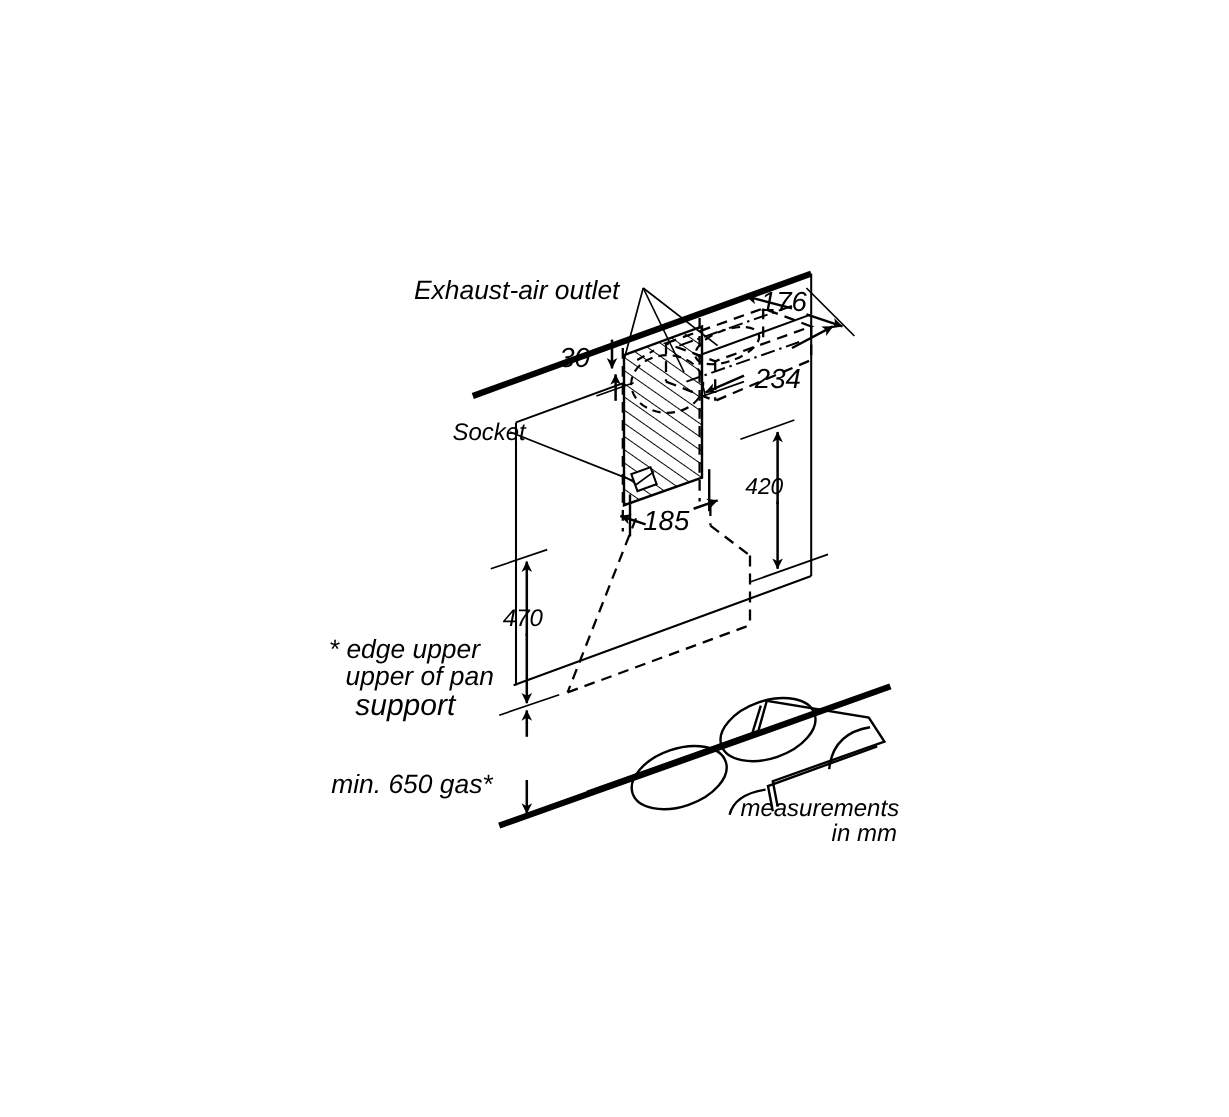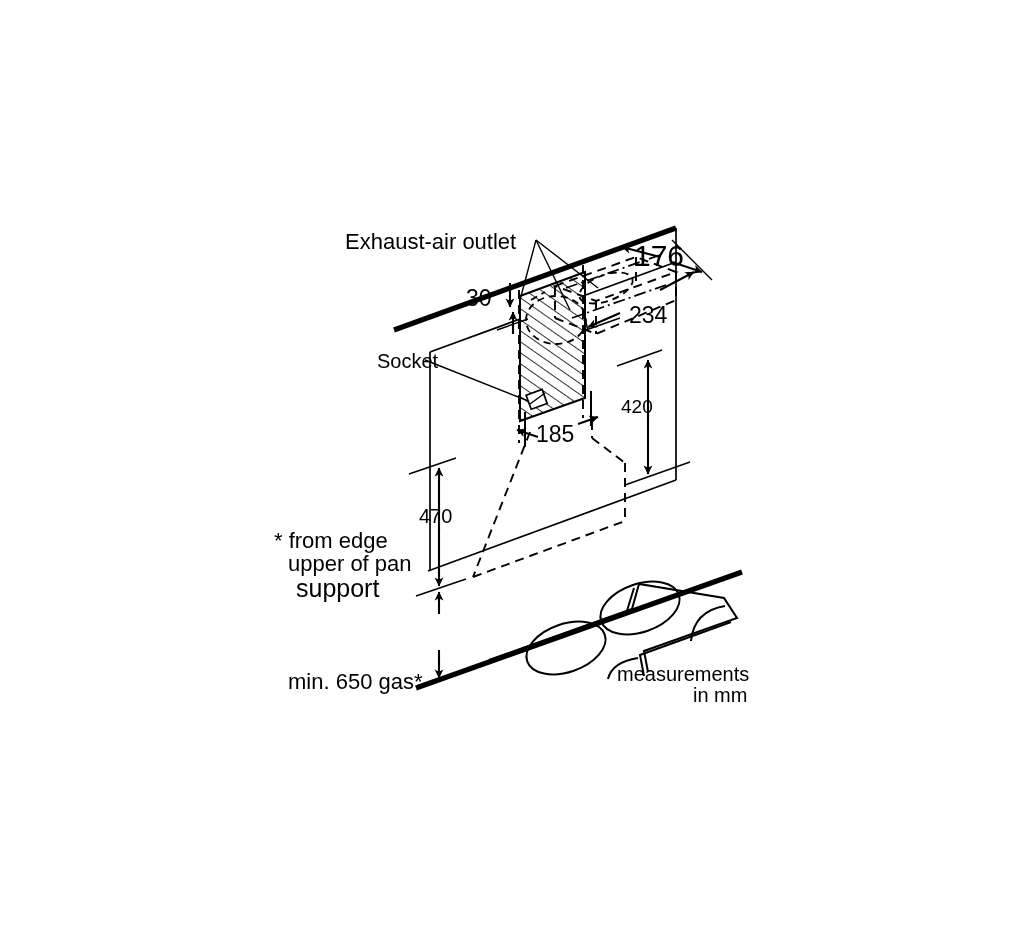--- a/index.html
+++ b/index.html
@@ -13,20 +13,21 @@
     height: 931px;
     font-family: "Liberation Sans", sans-serif;
     position: relative;
     overflow: hidden;
   }
   #diagram-root {
     position: absolute;
     left: 0; top: 0;
     width: 1024px;
     height: 732px;
+    font-style: italic;
   }
   svg#drawing {
     display: block;
     width: 1024px;
     height: 931px;
   }
   .thick { stroke: #000; stroke-width: 5.2; fill: none; stroke-linecap: butt; }
   .thin  { stroke: #000; stroke-width: 1.7; fill: none; }
   .thin2 { stroke: #000; stroke-width: 2.0; fill: none; }
   .hairline { stroke: #000; stroke-width: 1.4; fill: none; }
@@ -194,32 +195,32 @@
     </g>
 
   </svg>
 
   <div class="txtblock" style="left:345px; top:229px; font-size:22px;">Exhaust-air outlet</div>
 
   <div class="txtblock" style="left:347px; top:350px; font-size:20px;margin-left:30px;">Socket</div>
 
   <div class="txtblock" style="left:466px; top:285px; font-size:23px;">30</div>
 
-  <div class="txtblock" style="left:634px; top:238px; font-size:30px;">176</div>
+  <div class="txtblock" style="left:634px; top:238px; font-size:23px;">176</div>
 
   <div class="txtblock" style="left:629px; top:302px; font-size:23px;">234</div>
 
   <div class="txtblock" style="left:621px; top:396px; font-size:19px;text-align:right;">420</div>
 
   <div class="txtblock" style="left:536px; top:421px; font-size:23px;">185</div>
 
   <div class="txtblock" style="left:419px; top:505px; font-size:20px;">470</div>
 
-  <div class="txtblock" style="left:274px; top:528px; font-size:22px;">* from edge</div>
+  <div class="txtblock" style="left:274px; top:528px; font-size:22px;">* edge upper</div>
   <div class="txtblock" style="left:288px; top:551px; font-size:22px;">upper of pan</div>
   <div class="txtblock" style="left:296px; top:574px; font-size:25px;">support</div>
 
-  <div class="txtblock" style="left:288px; top:641px; font-size:22px;margin-top:28px;">min. 650 gas*</div>
+  <div class="txtblock" style="left:276px; top:641px; font-size:22px;">min. 650 gas*</div>
 
   <div class="txtblock" style="left:617px; top:663px; font-size:20px;">measurements</div>
   <div class="txtblock" style="left:693px; top:684px; font-size:20px;">in mm</div>
 
 </div>
 
 </body></html>

